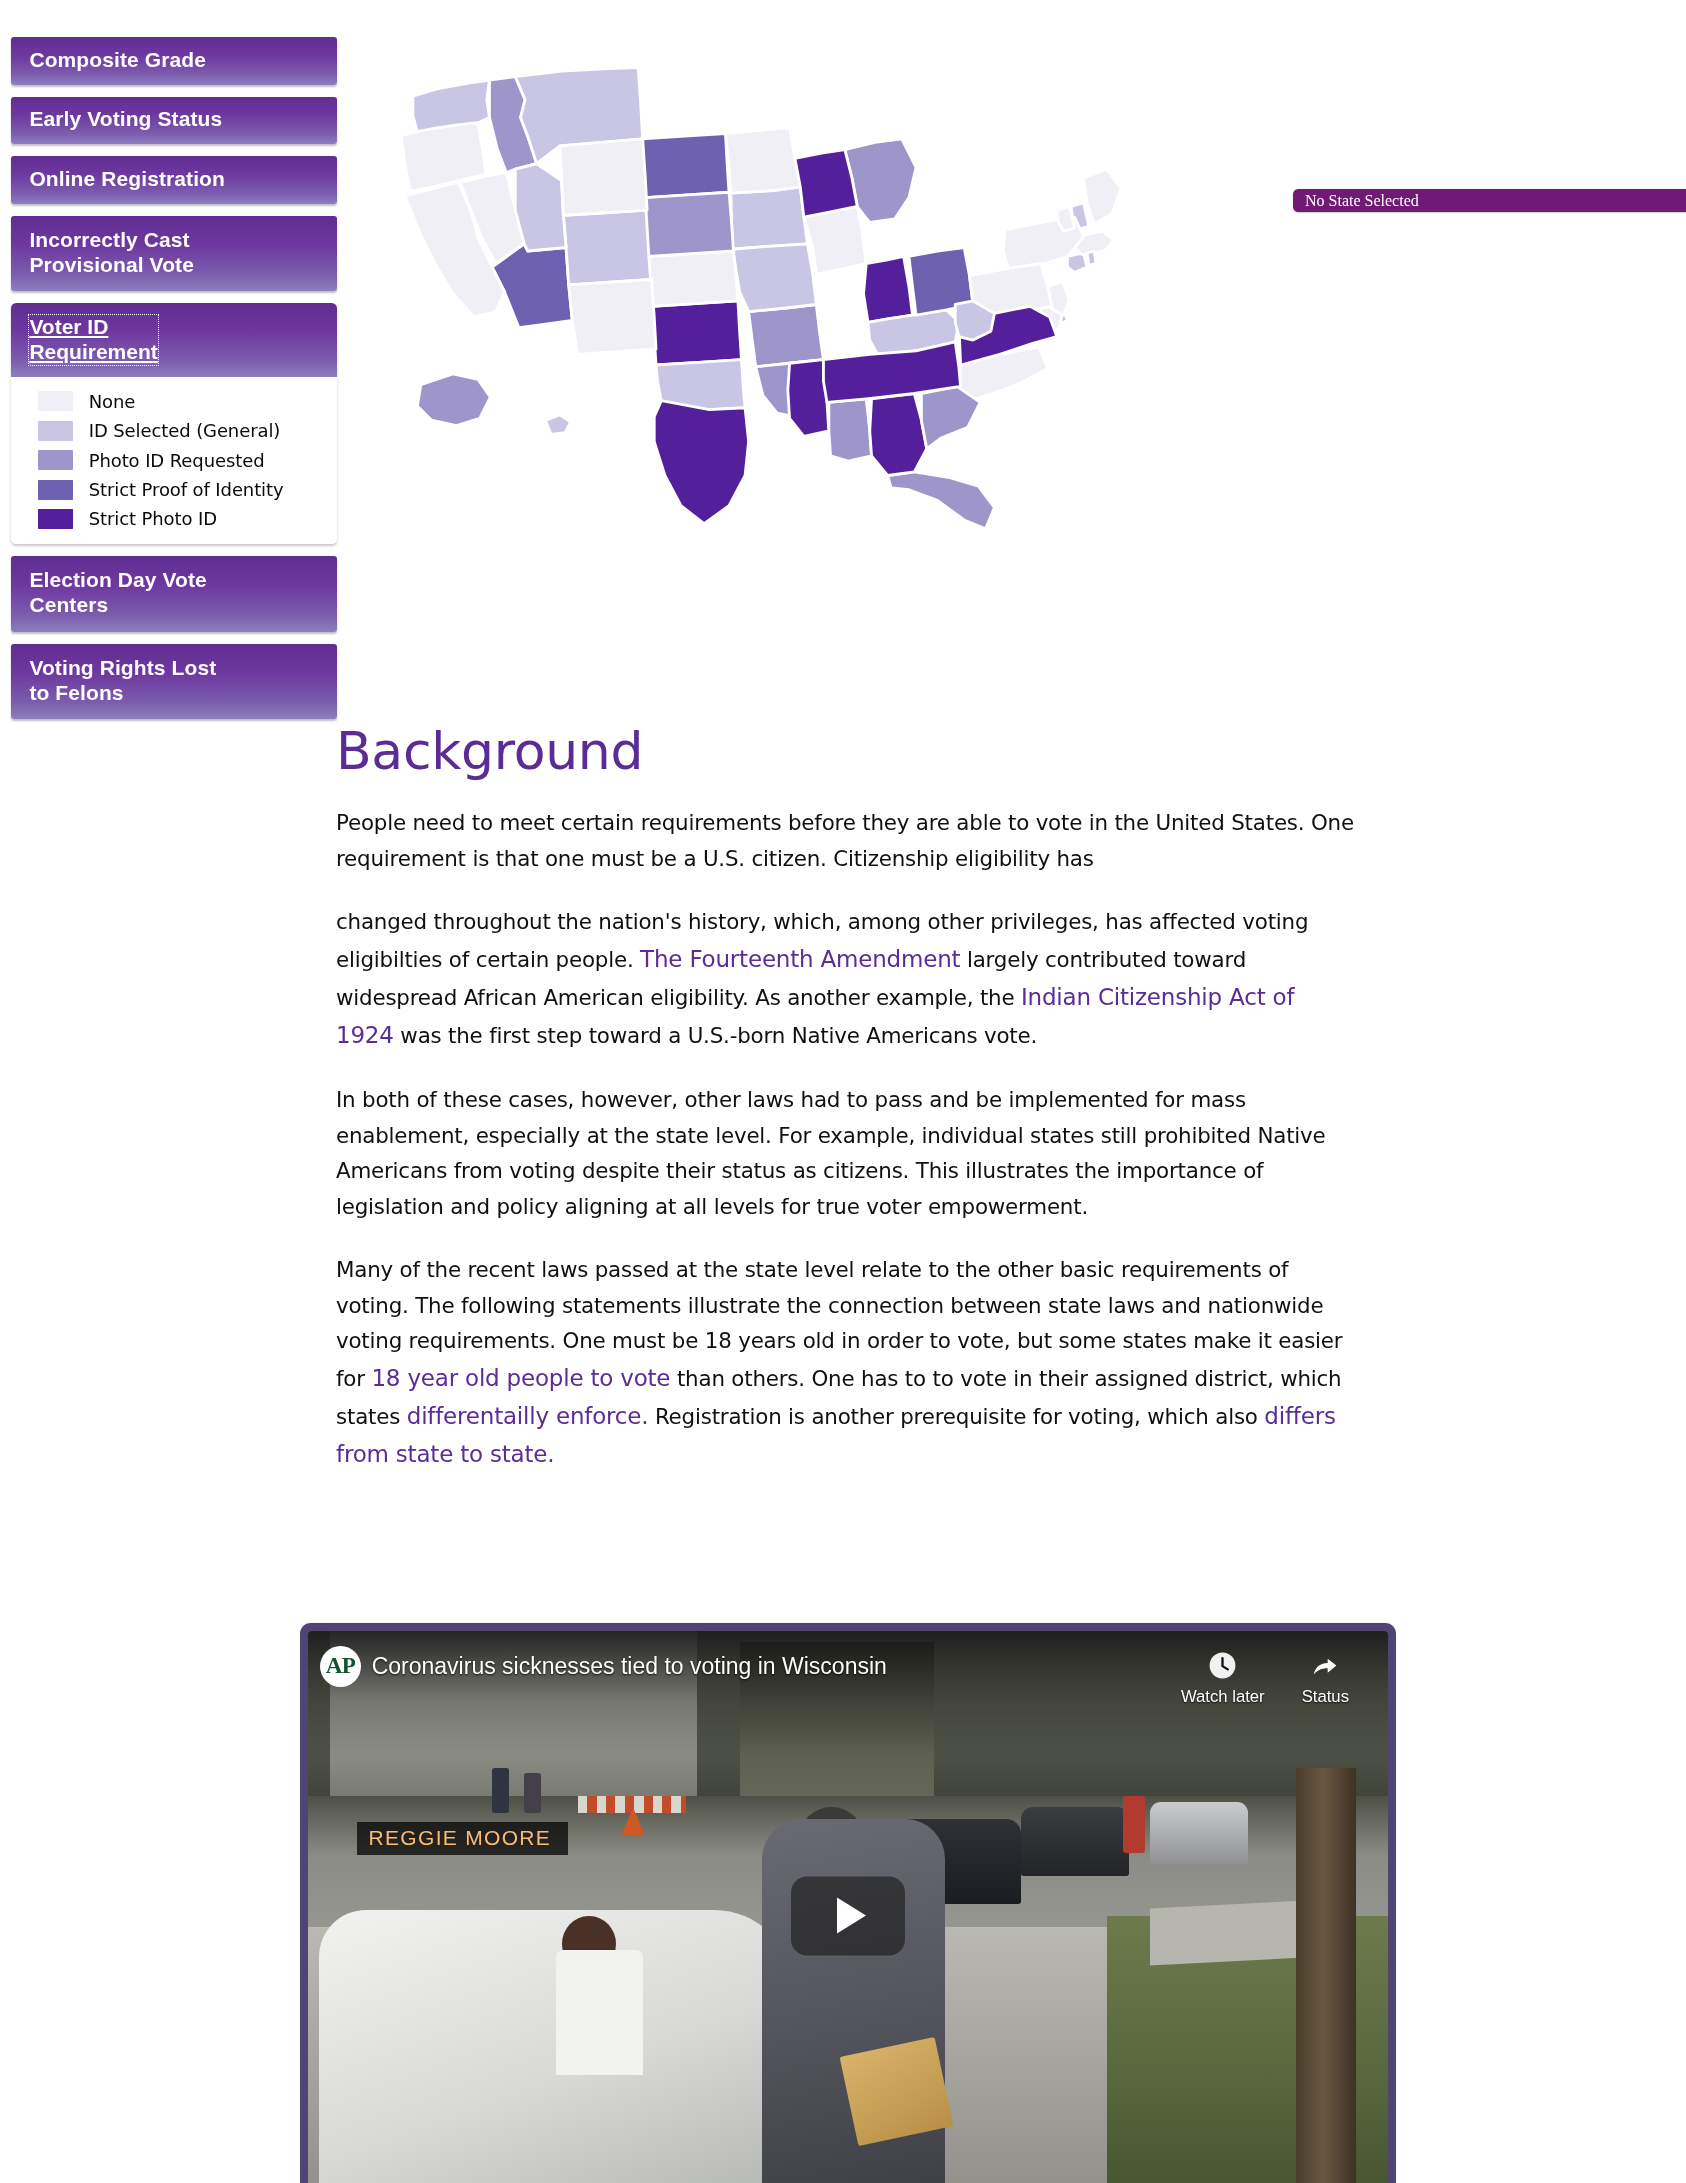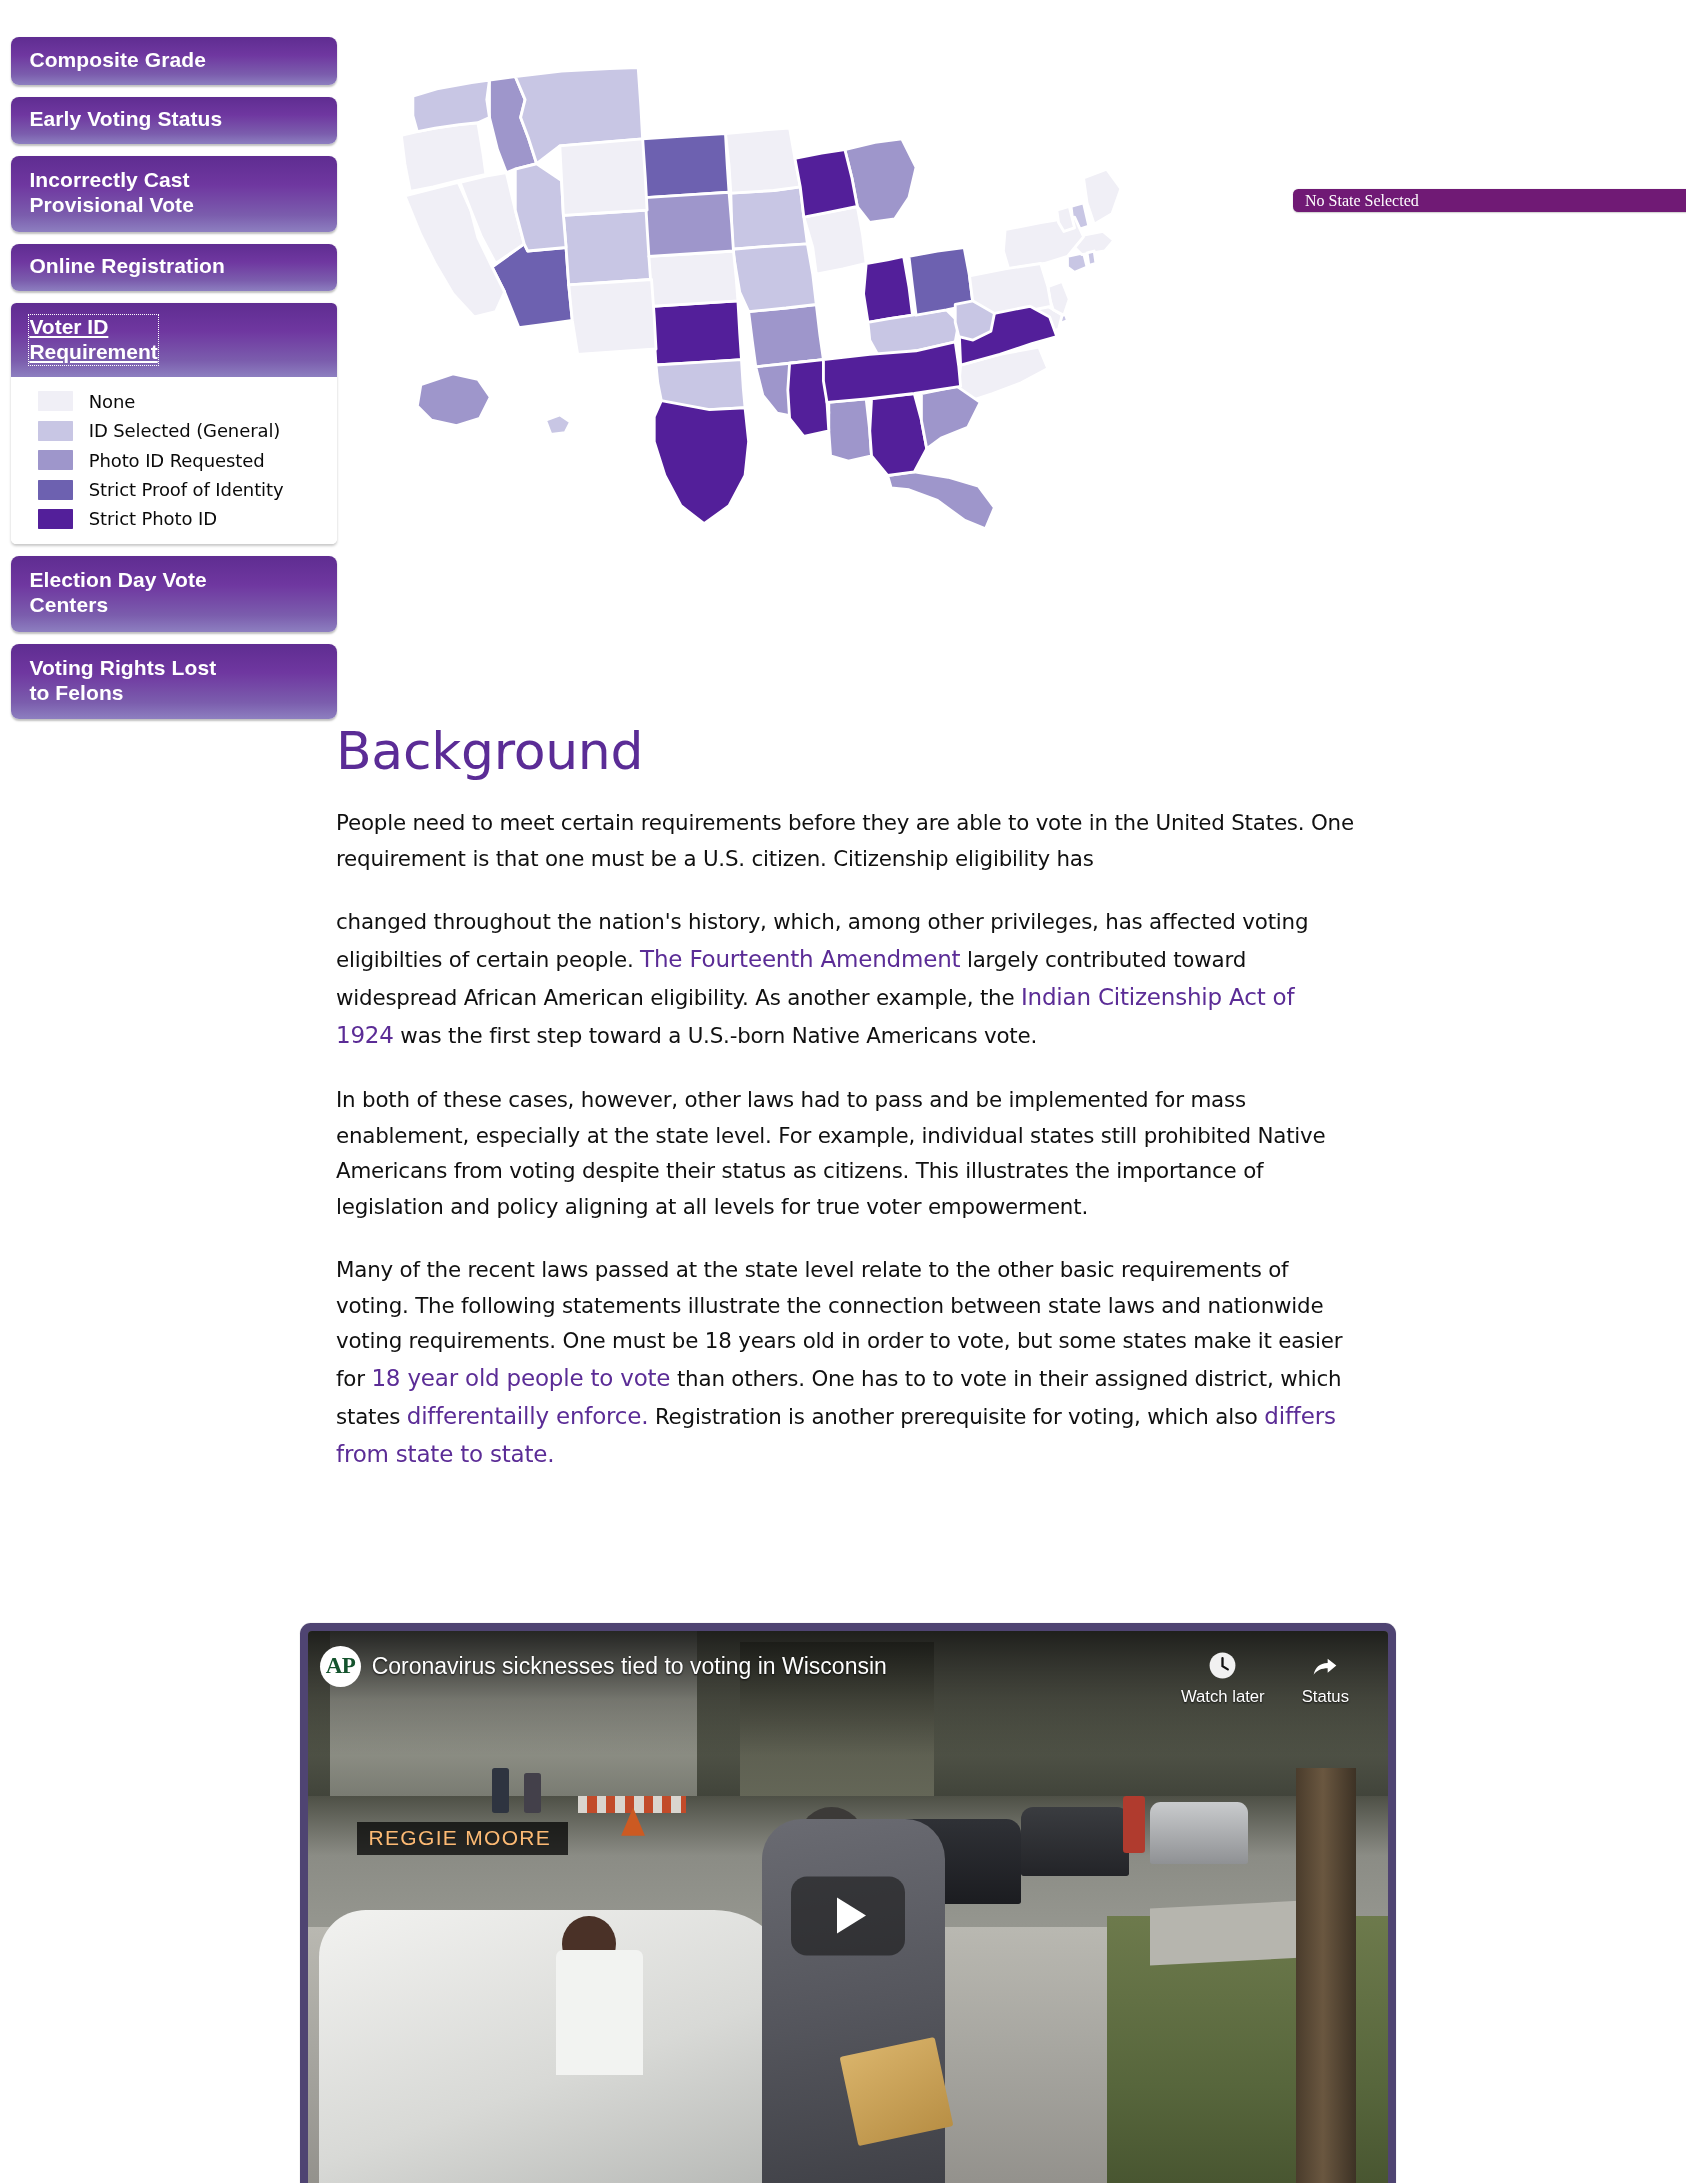--- a/index.html
+++ b/index.html
@@ -12,21 +12,21 @@
   }
   .page{position:relative;width:1687px;min-height:2183px;overflow:hidden;}
 
   
   .sidebar{
     position:absolute;left:10.7px;top:37px;width:326px;
   }
   .nav-btn{
     position:relative;
     margin-bottom:12px;
-    border-radius:8px;
+    border-radius:3px;
     background:linear-gradient(180deg,#5f2d91 0%,#6f37a0 38%,#7b5dad 78%,#8d7fc0 100%);
     box-shadow:0 1.3px 2px rgba(0,0,0,.25);
     padding:10.7px 0 12px 18.7px;
     min-height:29px;
     box-sizing:border-box;
     cursor:pointer;
   }
   .nav-btn .nav-label{
     display:block;
     color:#ffffff;
@@ -247,27 +247,27 @@
   <div class="sidebar">
 
     <div class="nav-btn">
       <span class="nav-label">Composite Grade</span>
     </div>
 
     <div class="nav-btn">
       <span class="nav-label">Early Voting Status</span>
     </div>
 
+    <div class="nav-btn">
+      <span class="nav-label">Online Registration</span>
+    </div>
+
     <div class="nav-btn two-line">
       <span class="nav-label">Incorrectly Cast
 Provisional Vote</span>
-    </div>
-
-    <div class="nav-btn">
-      <span class="nav-label">Online Registration</span>
     </div>
 
     <div class="legend-card">
       <div class="legend-head">
         <span class="nav-label">Voter ID
 Requirement</span>
       </div>
       <div class="legend-body">
 
         <div class="legend-row">

